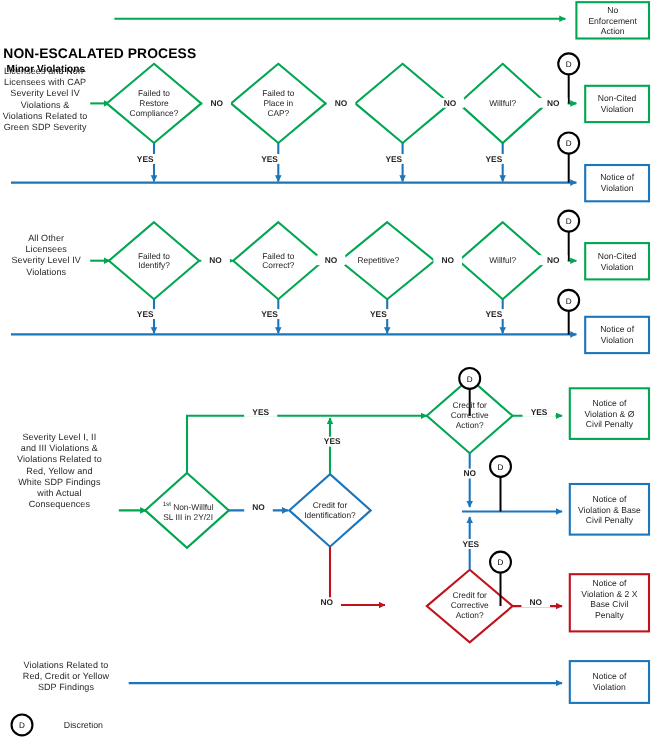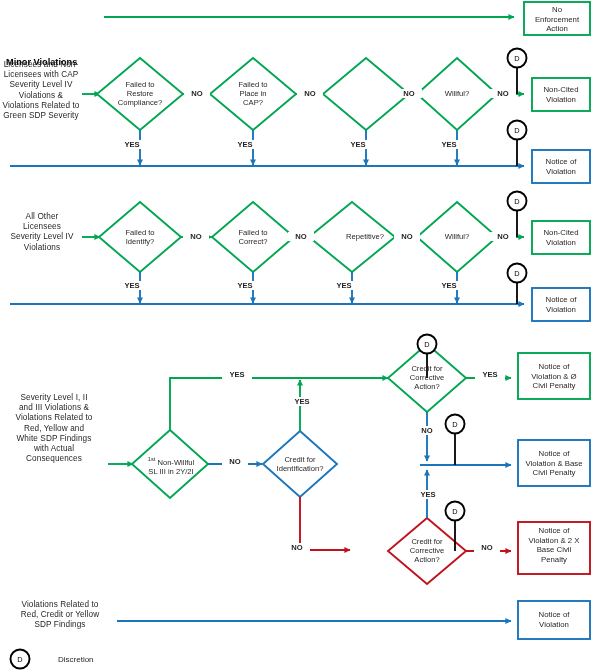--- a/index.html
+++ b/index.html
@@ -195,20 +195,21 @@
   </svg>
 
   <div class="minor-title" style="left:6px;top:11px;margin-top:46px;">Minor Violations</div>
 
   <div class="box-text" style="left:524px;top:5px;width:66px;">
     <div>No</div>
     <div>Enforcement</div>
     <div>Action</div>
   </div>
 
+  <div class="section-title" style="left:3px;top:42px;">NON-ESCALATED PROCESS</div>
 
   <div class="lbl" style="left:0px;top:60px;width:82px;">
     <div>Licensees and Non-</div>
     <div>Licensees with CAP</div>
     <div>Severity Level IV</div>
     <div>Violations &amp;</div>
     <div>Violations Related to</div>
     <div>Green SDP Severity</div>
   </div>
 
@@ -256,21 +257,21 @@
   </div>
 
   <div class="diamond-text" style="left:110px;top:228px;width:60px;">
     <div>Failed to</div>
     <div>Identify?</div>
   </div>
   <div class="diamond-text" style="left:223px;top:228px;width:60px;">
     <div>Failed to</div>
     <div>Correct?</div>
   </div>
-  <div class="diamond-text" style="left:333px;top:232px;width:64px;">
+  <div class="diamond-text" style="left:312px;top:232px;width:64px;">
     <div>Repetitive?</div>
   </div>
   <div class="diamond-text" style="left:427px;top:232px;width:60px;">
     <div>Willful?</div>
   </div>
 
   <div class="edge-lbl" style="left:183px;top:232px;width:24px;">NO</div>
   <div class="edge-lbl" style="left:288px;top:232px;width:24px;">NO</div>
   <div class="edge-lbl" style="left:394px;top:232px;width:24px;">NO</div>
   <div class="edge-lbl" style="left:490px;top:232px;width:24px;">NO</div>

